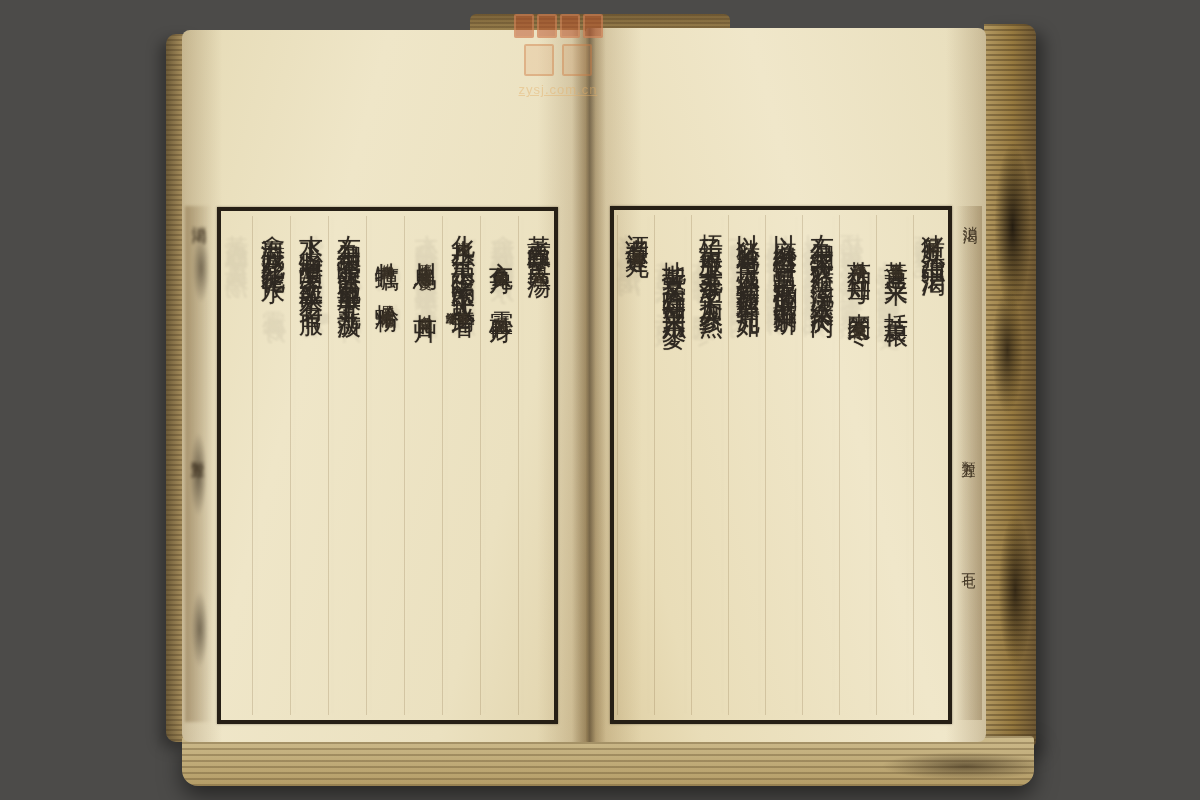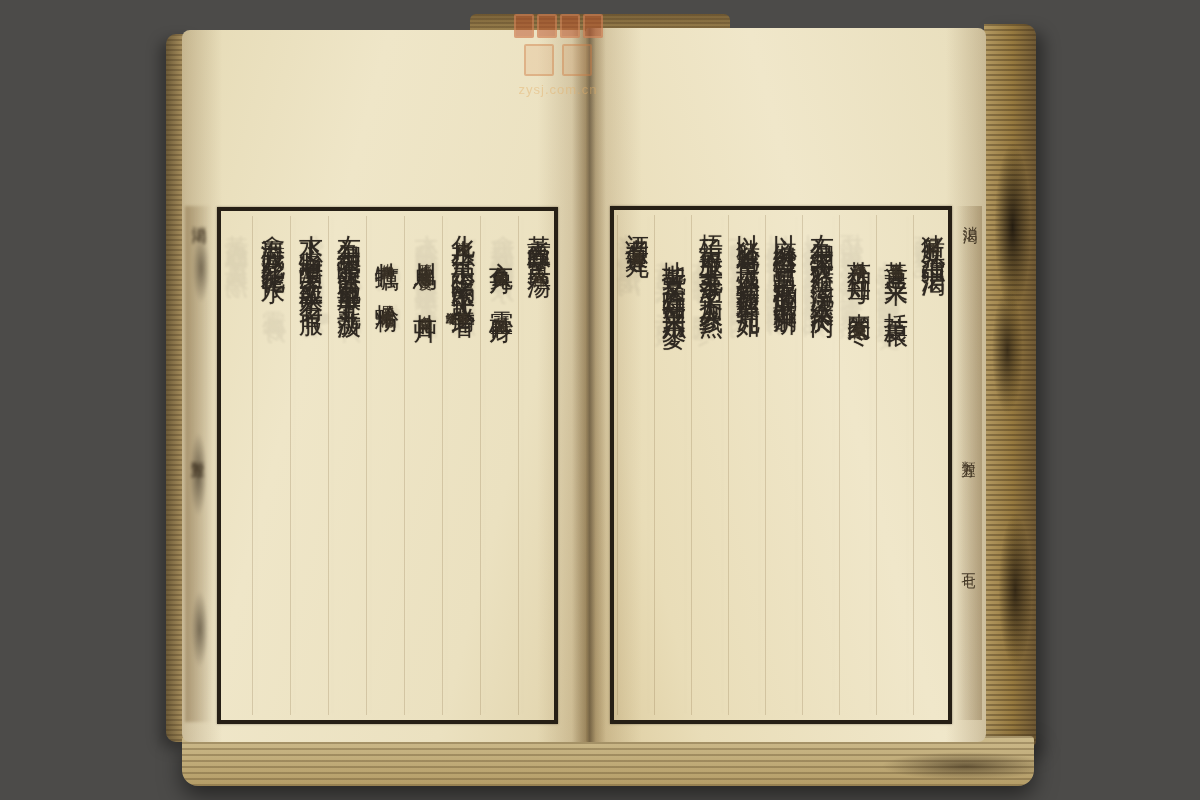--- a/index.html
+++ b/index.html
@@ -78,21 +78,21 @@
 
   
   .watermark{position:absolute;left:503px;top:14px;width:110px;text-align:center;pointer-events:none;}
   .seal-row{display:flex;gap:3px;justify-content:center;}
   .seal-row i{display:block;width:20px;height:24px;background:rgba(186,80,42,.5);border-radius:2px;
               box-shadow:inset 0 0 0 2px rgba(230,170,120,.35);}
   .seal-row2{display:flex;gap:8px;justify-content:center;margin-top:6px;}
   .seal-row2 b{display:block;width:26px;height:28px;border:2px solid rgba(205,120,65,.38);
                background:rgba(215,145,85,.16);border-radius:2px;}
   .wm-text{margin-top:6px;font-family:"Liberation Sans","DejaVu Sans",sans-serif;
-           font-size:13px;letter-spacing:1px;color:rgba(228,175,105,.45);}
+           font-size:13px;letter-spacing:1px;color:rgba(228,175,105,.45);text-decoration:underline;}
 </style>
 </head>
 <body>
 
 <div class="scene">
 
   <div class="edge-left"></div>
   <div class="edge-top"></div>
   <div class="edge-right"></div>
   <div class="edge-bottom"></div>

